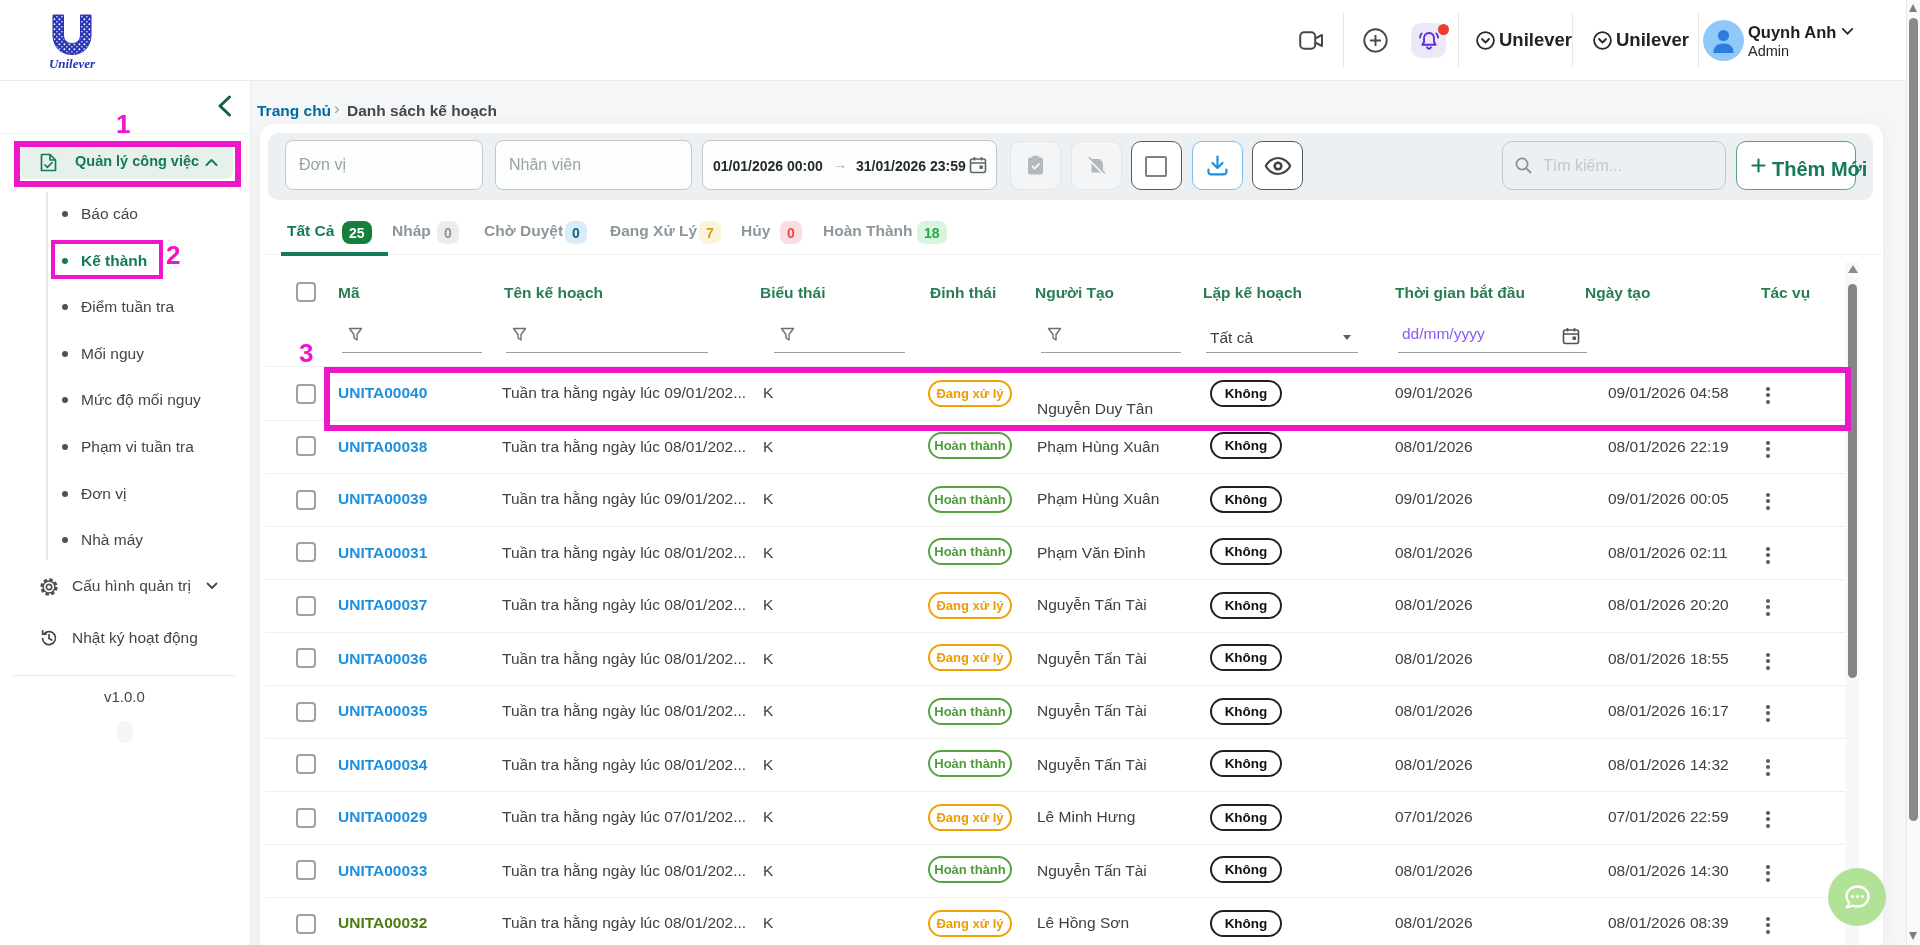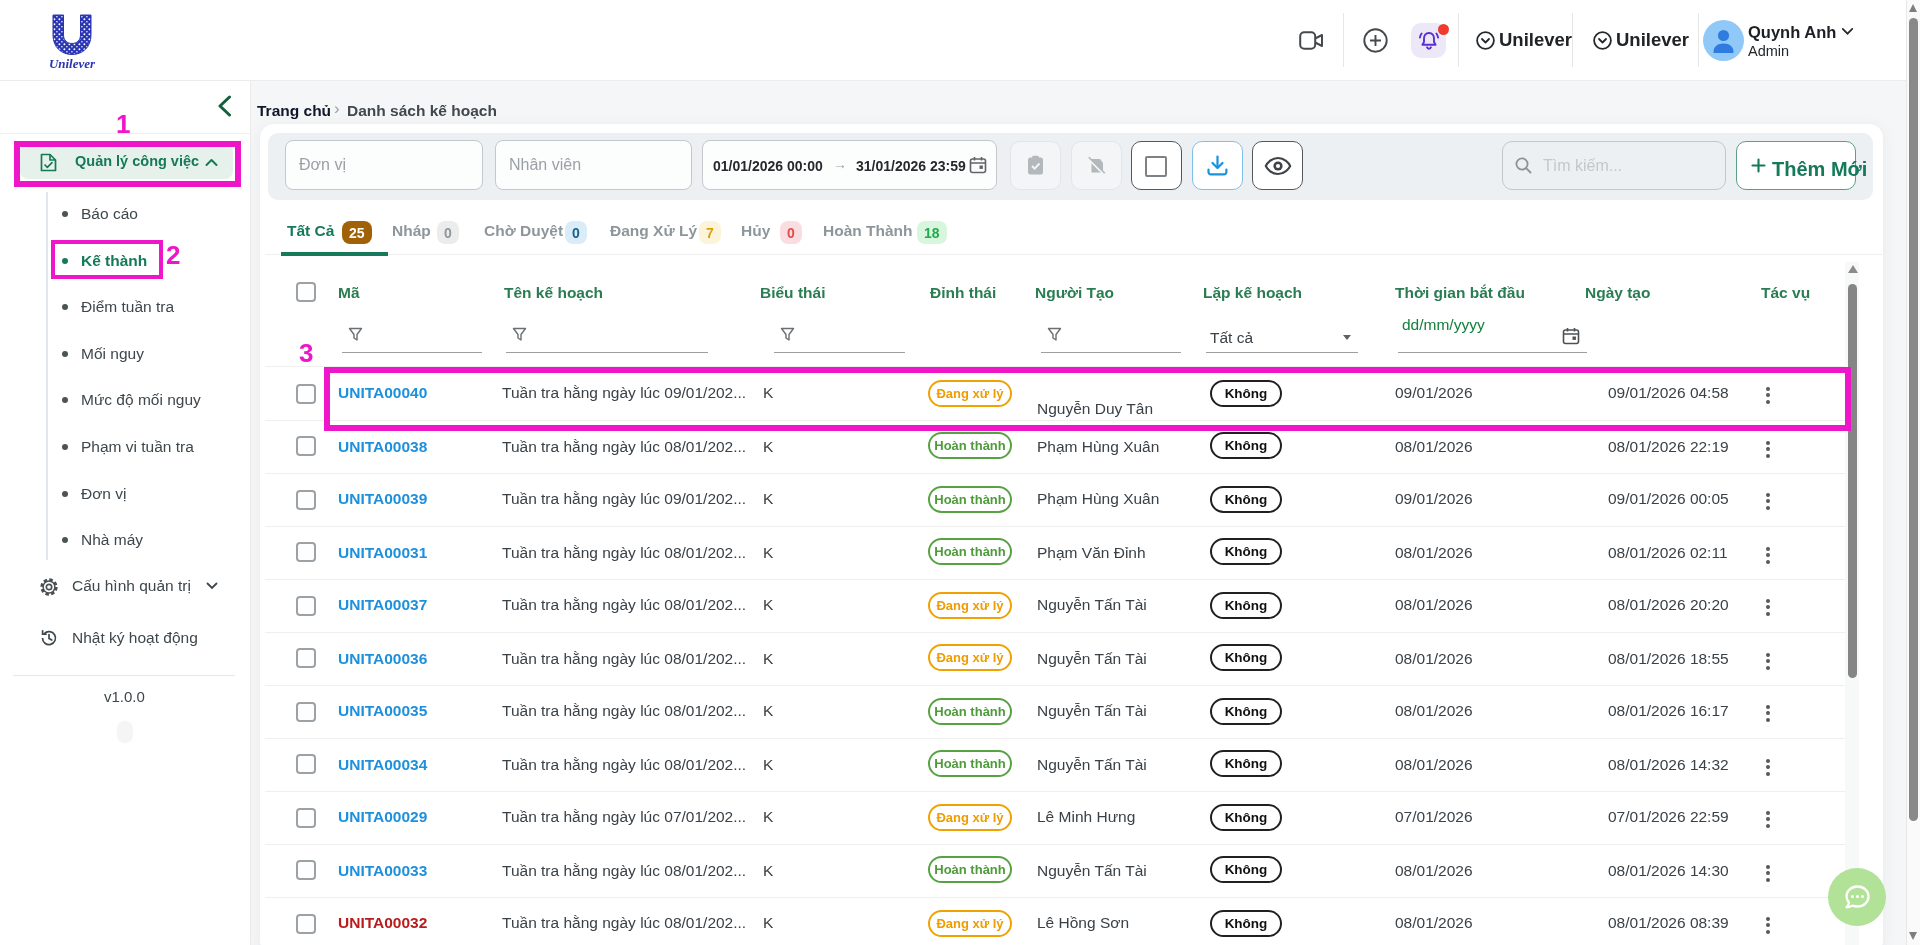--- a/index.html
+++ b/index.html
@@ -121,21 +121,21 @@
   </svg>
 <svg class="a" style="left:40px;top:629px" width="18" height="18" viewBox="0 0 18 18" fill="none" stroke="#3e474c" stroke-width="1.7">
 <path d="M2.5 9 a6.5 6.5 0 1 0 1.8 -4.4"></path>
     <path d="M2.6 1.8 V5.2 H6" stroke-linecap="round"></path>
 <path d="M9 5.5 V9.4 L11.8 11" stroke-linecap="round"></path>
   </svg>
 <div class="a mi" style="left:72px;top:629px">Nhật ký hoạt động</div>
 <div class="a sep" style="left:13px;top:675px;width:222px;background:#e7e7e7"></div>
 <div class="a mi" style="left:104px;top:688px;font-size:15px">v1.0.0</div>
 <div class="a" style="left:117px;top:721px;width:16px;height:22px;border-radius:7px;background:#f5f5f6"></div>
-<div class="a" style="left:257px;top:102px;font-size:15.5px;font-weight:bold;color:#0f172a">Trang chủ</div>
+<div class="a" style="left:257px;top:102px;font-size:15.5px;font-weight:bold;color:#0369a1">Trang chủ</div>
 <div class="a" style="left:334px;top:99px;font-size:17px;color:#9aa0a4">›</div>
 <div class="a" style="left:347px;top:102px;font-size:15.5px;font-weight:bold;color:#41484d">Danh sách kế hoạch</div>
 <div class="a" style="left:260px;top:124px;width:1623px;height:830px;border-radius:14px;background:#fff;box-shadow:0 2px 14px rgba(120,140,160,0.12)"></div>
 <div class="a" style="left:268px;top:133px;width:1605px;height:67px;border-radius:10px;background:#edf0f3"></div>
 <div class="a" style="left:285px;top:140px;width:198px;height:50px;border:1px solid #c4c8cc;border-radius:8px;background:#fcfdfd"></div>
 <div class="a" style="left:299px;top:156px;font-size:16px;color:#9aa1a6">Đơn vị</div>
 <div class="a" style="left:495px;top:140px;width:197px;height:50px;border:1px solid #c4c8cc;border-radius:8px;background:#fcfdfd"></div>
 <div class="a" style="left:509px;top:156px;font-size:16px;color:#9aa1a6">Nhân viên</div>
 <div class="a" style="left:702px;top:140px;width:295px;height:50px;border:1px solid #c4c8cc;border-radius:8px;background:#fcfdfd"></div>
 <div class="a" style="left:713px;top:158px;font-size:14px;font-weight:bold;color:#26292c">01/01/2026 00:00</div>
@@ -177,21 +177,21 @@
     <circle cx="7" cy="7" r="5.6"></circle>
     <path d="M11.4 11.4 L15.5 15.5" stroke-linecap="round"></path>
   </svg>
 <div class="a" style="left:1543px;top:157px;font-size:16px;color:#c3c8cc">Tìm kiếm...</div>
 <div class="a" style="left:1736px;top:141px;width:120px;height:49px;border:1px solid #5d9e87;border-radius:10px;background:#fff"></div>
 <svg class="a" style="left:1751px;top:158px" width="15" height="15" viewBox="0 0 15 15" stroke="#15795a" stroke-width="2.1" stroke-linecap="round">
     <path d="M7.5 1.5 V13.5 M1.5 7.5 H13.5"></path>
   </svg>
 <div class="a" style="left:1772px;top:158px;font-size:20px;font-weight:bold;color:#15795a">Thêm Mới</div>
 <div class="a tab" style="left:287px;top:222px;color:#15795a">Tất Cả</div>
-<div class="a badge" style="left:342px;top:221px;background:#a16207;color:#ffffff">25</div>
+<div class="a badge" style="left:342px;top:221px;background:#15803d;color:#ffffff">25</div>
 <div class="a tab" style="left:392px;top:222px;color:#8d969b">Nháp</div>
 <div class="a badge" style="left:437px;top:221px;background:#ececec;color:#8d969b">0</div>
 <div class="a tab" style="left:484px;top:222px;color:#8d969b">Chờ Duyệt</div>
 <div class="a badge" style="left:565px;top:221px;background:#d9ecf7;color:#17618a">0</div>
 <div class="a tab" style="left:610px;top:222px;color:#8d969b">Đang Xử Lý</div>
 <div class="a badge" style="left:699px;top:221px;background:#fcf4da;color:#dd9f04">7</div>
 <div class="a tab" style="left:741px;top:222px;color:#8d969b">Hủy</div>
 <div class="a badge" style="left:780px;top:221px;background:#f9dde0;color:#e24c4c">0</div>
 <div class="a tab" style="left:823px;top:222px;color:#8d969b">Hoàn Thành</div>
 <div class="a badge" style="left:917px;top:221px;background:#d8f5dd;color:#21a94d">18</div>
@@ -219,21 +219,21 @@
     <path d="M1.5 1.5 H13.5 L9 7.5 V13 L6 11 V7.5 Z"></path>
   </svg>
 <div class="a ul" style="left:774px;top:352px;width:131px"></div>
 <svg class="a" style="left:1047px;top:327px" width="15" height="15" viewBox="0 0 15 15" fill="none" stroke="#6a6f73" stroke-width="1.4" stroke-linejoin="round">
     <path d="M1.5 1.5 H13.5 L9 7.5 V13 L6 11 V7.5 Z"></path>
   </svg>
 <div class="a ul" style="left:1041px;top:352px;width:140px"></div>
 <div class="a td" style="left:1210px;top:329px">Tất cả</div>
 <div class="a" style="left:1343px;top:335px;width:0;height:0;border-left:4.5px solid transparent;border-right:4.5px solid transparent;border-top:5.5px solid #5d6164"></div>
 <div class="a ul" style="left:1206px;top:352px;width:152px"></div>
-<div class="a" style="left:1402px;top:316px;font-size:15.5px;color:#15803d">dd/mm/yyyy</div>
+<div class="a" style="left:1402px;top:325px;font-size:15.5px;color:#8b5cf6">dd/mm/yyyy</div>
 <svg class="a" style="left:1562px;top:327px" width="18" height="18" viewBox="0 0 18 18" fill="none" stroke="#4d5154" stroke-width="1.6">
 <rect x="1.5" y="3" width="15" height="13.5" rx="2"></rect>
     <path d="M1.5 7 H16.5 M5.5 1 V4.5 M12.5 1 V4.5"></path>
     <rect x="10.5" y="9.5" width="3.4" height="3.4" fill="#4d5154" stroke="none"></rect>
   </svg>
 <div class="a ul" style="left:1398px;top:352px;width:189px"></div>
 <div class="a sep" style="left:265px;top:366px;width:1581px"></div>
 <div class="a sep" style="left:265px;top:420px;width:1581px"></div>
 <div class="a cb" style="left:296px;top:384px"></div>
 <div class="a" style="left:338px;top:384px;font-size:15.5px;font-weight:bold;color:#1d90dd">UNITA00040</div>
@@ -379,21 +379,21 @@
 <div class="a chipk" style="left:1210px;top:856px">Không</div>
 <div class="a td" style="left:1395px;top:862px">08/01/2026</div>
 <div class="a td" style="left:1608px;top:862px">08/01/2026 14:30</div>
 <div class="a" style="left:1766px;top:862px">
     <div class="dots"></div>
     <div class="dots"></div>
     <div class="dots"></div>
   </div>
 
 <div class="a cb" style="left:296px;top:914px"></div>
-<div class="a" style="left:338px;top:914px;font-size:15.5px;font-weight:bold;color:#b91c1c">UNITA00032</div>
+<div class="a" style="left:338px;top:914px;font-size:15.5px;font-weight:bold;color:#4d7c0f">UNITA00032</div>
 <div class="a td" style="left:502px;top:914px">Tuần tra hằng ngày lúc 08/01/202...</div>
 <div class="a td" style="left:763px;top:914px">K</div>
 <div class="a chip chipo" style="left:928px;top:910px">Đang xử lý</div>
 <div class="a td" style="left:1037px;top:914px">Lê Hồng Sơn</div>
 <div class="a chipk" style="left:1210px;top:910px">Không</div>
 <div class="a td" style="left:1395px;top:914px">08/01/2026</div>
 <div class="a td" style="left:1608px;top:914px">08/01/2026 08:39</div>
 <div class="a" style="left:1766px;top:914px">
     <div class="dots"></div>
     <div class="dots"></div>

